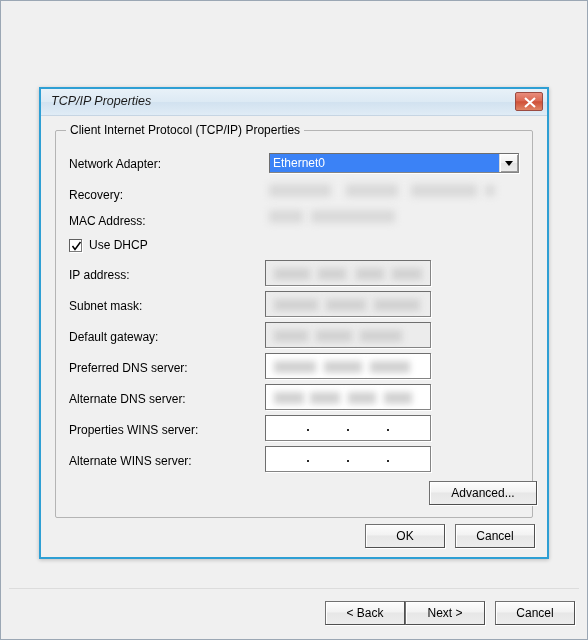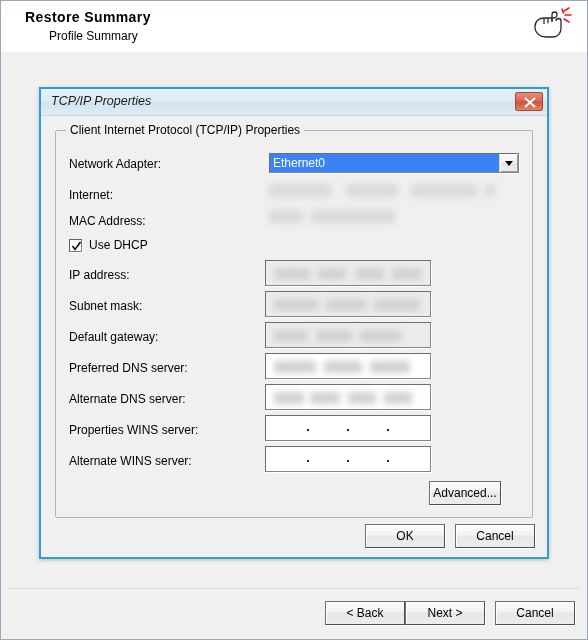--- a/index.html
+++ b/index.html
@@ -283,41 +283,20 @@
   .tcp-footer-btn { position: absolute; top: 435px; width: 80px; height: 24px; }
   #btn-ok     { left: 324px; }
   #btn-cancel-dlg { left: 414px; }
 </style>
 </head>
 <body>
 
 <div class="wizard-window">
 
 
-  <div class="wizard-header">
-    <div class="header-title">Restore Summary</div>
-    <div class="header-subtitle">Profile Summary</div>
-    <div class="header-icon">
-      <svg width="42" height="36" viewBox="0 0 42 36">
-        <g fill="none" stroke="#2b2b2b" stroke-width="1.3" stroke-linejoin="round">
-          <path d="M4 20 C4 14 8 11 13 11 L22 11 C25 11 26 9 26 7.5 C26 6 25 5 23.5 5
-                   C22 5 21 6 21 7.5 L21 14" fill="#ffffff"></path>
-          <path d="M13 11 L13 17 M17 11 L17 17 M21 11 L21 17"></path>
-          <path d="M4 20 C4 26 9 30 15 30 L22 30 C27 30 30 26 30 21 L30 14
-                   C30 12.5 29 11.5 27.5 11.5 C26 11.5 25 12.5 25 14" fill="#ffffff"></path>
-        </g>
-        <g stroke="#e02020" stroke-width="1.6" stroke-linecap="round">
-          <path d="M33 4 L38 1"></path>
-          <path d="M34 8 L40 8"></path>
-          <path d="M33 12 L38 15"></path>
-          <path d="M31 2 L32.5 6"></path>
-        </g>
-      </svg>
-    </div>
-  </div>
 
   <div class="wizard-body"></div>
 
   <div class="tcp-dialog">
 
     <div class="tcp-titlebar">
       <div class="tcp-title-text">TCP/IP Properties</div>
       <div class="tcp-close">
         <svg width="14" height="13" viewBox="0 0 14 13">
           <path d="M2 2 L12 11 M12 2 L2 11" stroke="#ffffff" stroke-width="2.1" fill="none"></path>
@@ -328,21 +307,21 @@
     <div class="groupbox">
       <div class="groupbox-label">Client Internet Protocol (TCP/IP) Properties</div>
     </div>
 
     <div class="field-label" style="left:28px; top:68px;">Network Adapter:</div>
     <div class="combo" style="left:228px; top:64px; width:250px; height:20px;">
       <div class="combo-value">Ethernet0</div>
       <div class="combo-arrow"></div>
     </div>
 
-    <div class="field-label" style="left:28px; top:99px;">Internet:</div>
+    <div class="field-label" style="left:28px; top:99px;">Recovery:</div>
     <div>
       <div class="redacted soft" style="left:228px; top:95px; width:62px;  height:13px;"></div>
       <div class="redacted soft" style="left:305px; top:95px; width:52px;  height:13px;"></div>
       <div class="redacted soft" style="left:370px; top:95px; width:66px;  height:13px;"></div>
       <div class="redacted soft" style="left:444px; top:96px; width:10px;  height:11px;"></div>
     </div>
 
     <div class="field-label" style="left:28px; top:125px;">MAC Address:</div>
     <div>
       <div class="redacted soft" style="left:228px; top:121px; width:34px; height:13px;"></div>
@@ -406,21 +385,21 @@
 
     <div class="field-label" style="left:28px; top:365px;">Alternate WINS server:</div>
     <div class="input-box" style="left:224px; top:357px; width:166px; height:26px;">
       <div class="ipdots">
         <span style="left:41px;"></span>
         <span style="left:81px;"></span>
         <span style="left:121px;"></span>
       </div>
     </div>
 
-    <div class="btn" style="position:absolute; left:388px; top:392px; width:72px; height:24px;">Advanced...</div>
+    <div class="btn" style="position:absolute; left:388px; top:392px; width:108px; height:24px;">Advanced...</div>
 
     <div class="btn tcp-footer-btn" id="btn-ok">OK</div>
     <div class="btn tcp-footer-btn" id="btn-cancel-dlg">Cancel</div>
 
   </div>
 
   <div class="wizard-footer-sep"></div>
   <div class="wizard-footer">
     <div class="btn" id="btn-back">&lt; Back</div>
     <div class="btn" id="btn-next">Next &gt;</div>

